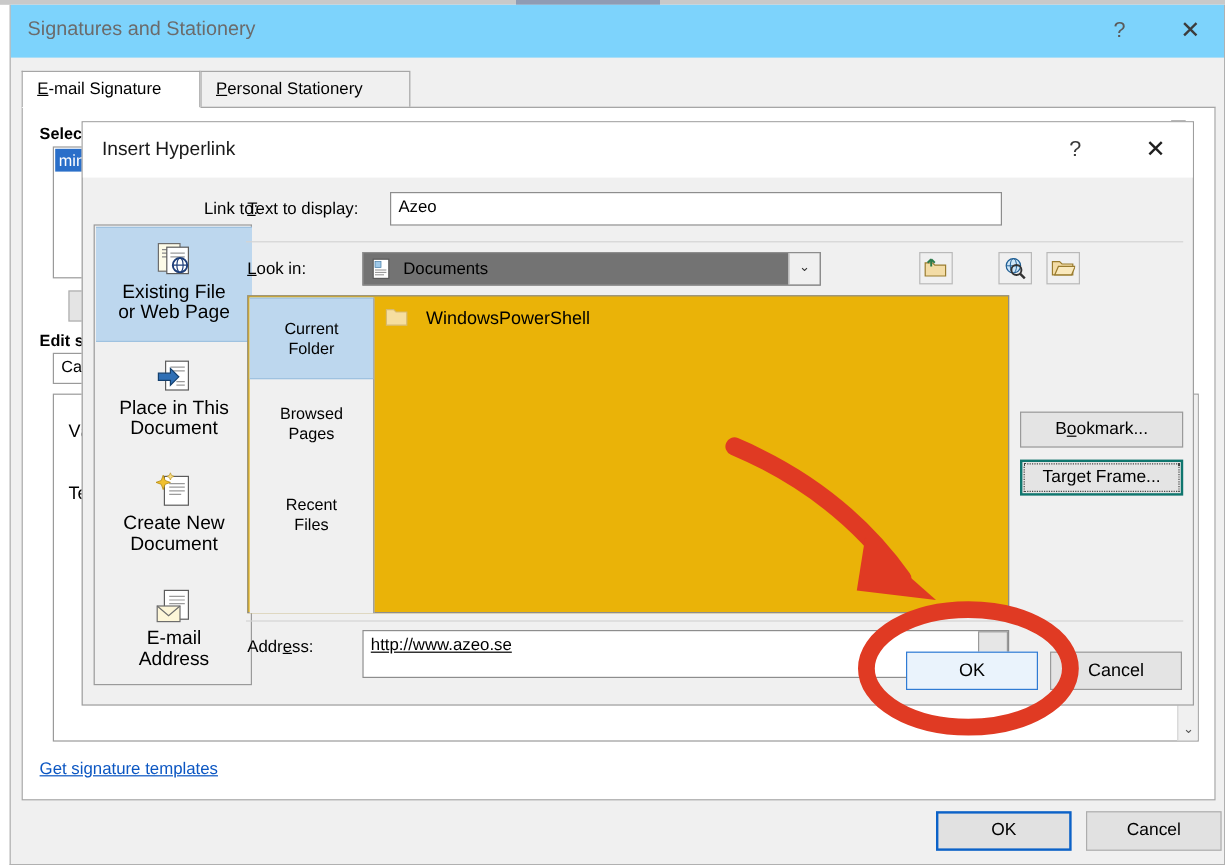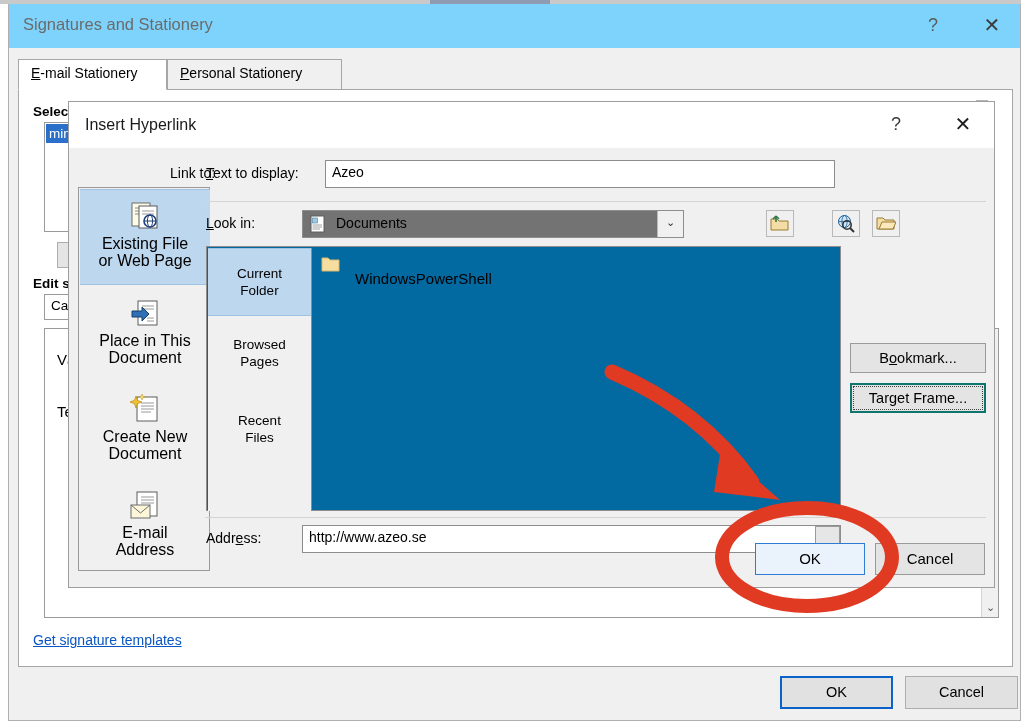--- a/index.html
+++ b/index.html
@@ -306,21 +306,21 @@
     background: #f0f0f0; border: 1px solid #b9b9b9; box-sizing: border-box;
   }
   #tb0 { left: 697px; }
   #tb1 { left: 763px; }
   #tb2 { left: 803px; }
   .tbtn svg { display:block; margin: 3px auto 0 auto; }
 
   
   .browse-pane {
     position: absolute; left: 137px; top: 144px; width: 635px; height: 265px;
-    background: #0369a1; border: 1px solid #8d8d8d; box-sizing: border-box;
+    background: #eab308; border: 1px solid #8d8d8d; box-sizing: border-box;
   }
   .side-tabs {
     position: absolute; left: 1px; top: 1px; width: 104px; height: 263px;
     background: #f0f0f0; border-right: 1px solid #8d8d8d;
     box-sizing: border-box;
   }
   .side-tab {
     position: absolute; left: 0; width: 103px;
     text-align: center; font-size: 13.5px; line-height: 17px; color: #000;
     box-sizing: border-box;
@@ -329,26 +329,26 @@
     background: #bdd7ee; border-top: 1px solid #9fc2e0; border-bottom: 1px solid #9fc2e0;
   }
   #st0 { top: 0px;   height: 68px; padding-top: 16px; }
   #st1 { top: 72px;  height: 68px; padding-top: 16px; }
   #st2 { top: 148px; height: 68px; padding-top: 16px; }
 
   .file-row {
     position: absolute; left: 114px; top: 9px; height: 22px;
     font-size: 15px; white-space: nowrap;
   }
-  .file-row .fname { position: absolute; left: 34px; top: 14px; }
+  .file-row .fname { position: absolute; left: 34px; top: 1px; }
   .folder-ico { position: absolute; left: 0; top: 0; width: 22px; height: 18px; }
 
   
   #lbl-address { left: 137px; top: 428px; }
-  #txt-address { left: 233px; top: 423px; width: 539px; height: 28px; }
+  #txt-address { left: 233px; top: 423px; width: 539px; height: 40px; text-decoration: underline; }
   .addr-drop {
     position: absolute; left: 746px; top: 424px;
     width: 25px; height: 26px;
     background: #e6e6e6; border: 1px solid #9a9a9a;
     box-sizing: border-box;
   }
 
   
   .rbtn {
     position: absolute; left: 781px; width: 136px; height: 30px;
@@ -408,21 +408,21 @@
 
     <div class="sig-titlebar">
       <div class="sig-title">Signatures and Stationery</div>
       <div class="sig-help">?</div>
       <div class="sig-close">✕</div>
     </div>
 
     <div class="tabstrip">
       <div class="underline"></div>
       <div class="tab active" id="tab0">
-        <span class="u">E</span><span>-mail Stationery</span>
+        <span class="u">E</span><span>-mail Signature</span>
       </div>
       <div class="tab" id="tab1">
         <span class="u">P</span><span>ersonal Stationery</span>
       </div>
     </div>
 
     <div class="sig-panel">
 
       <div class="lbl" id="lbl-select">Select signature to edit</div>
 

